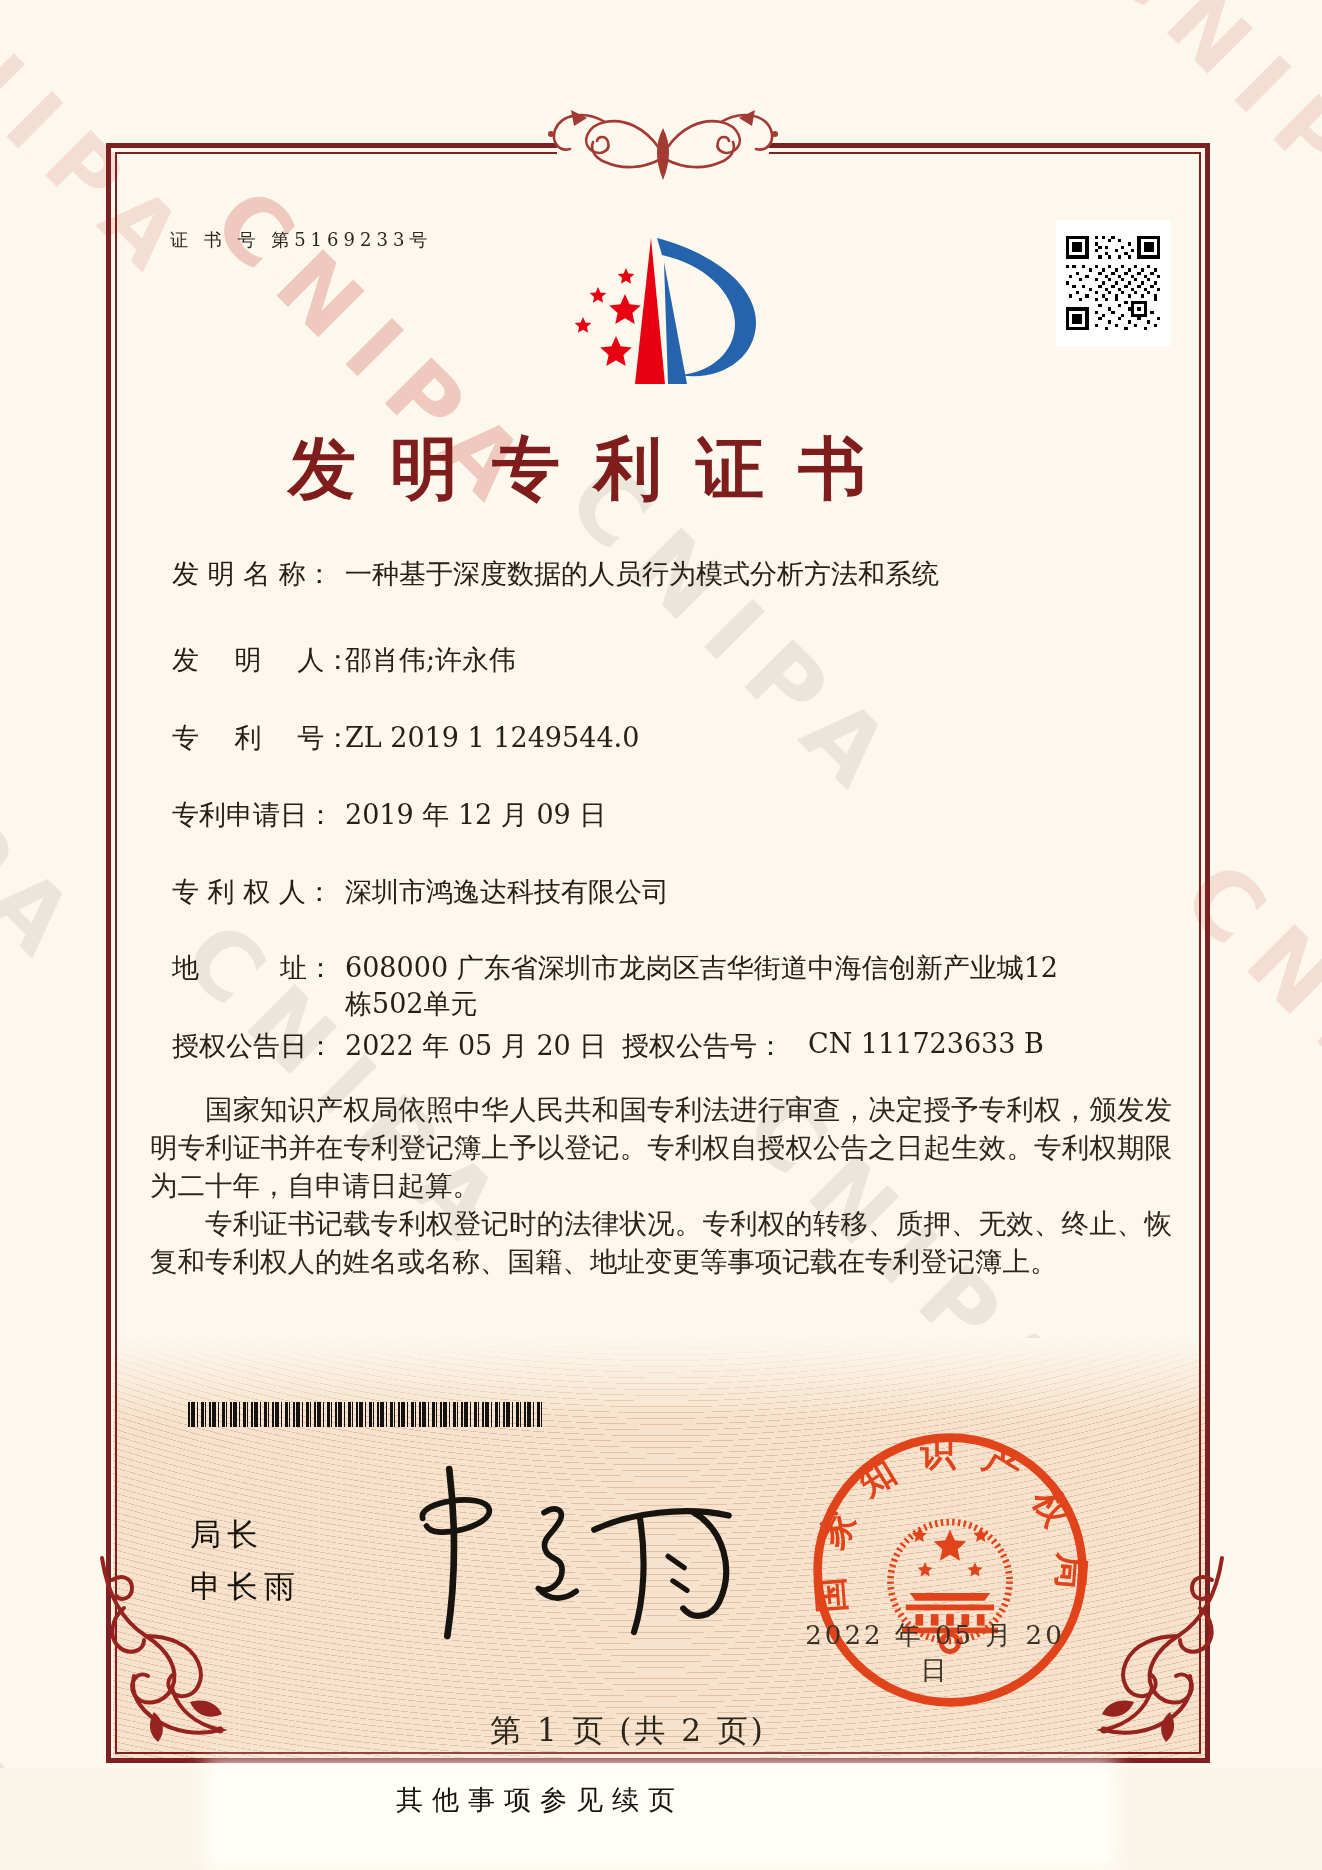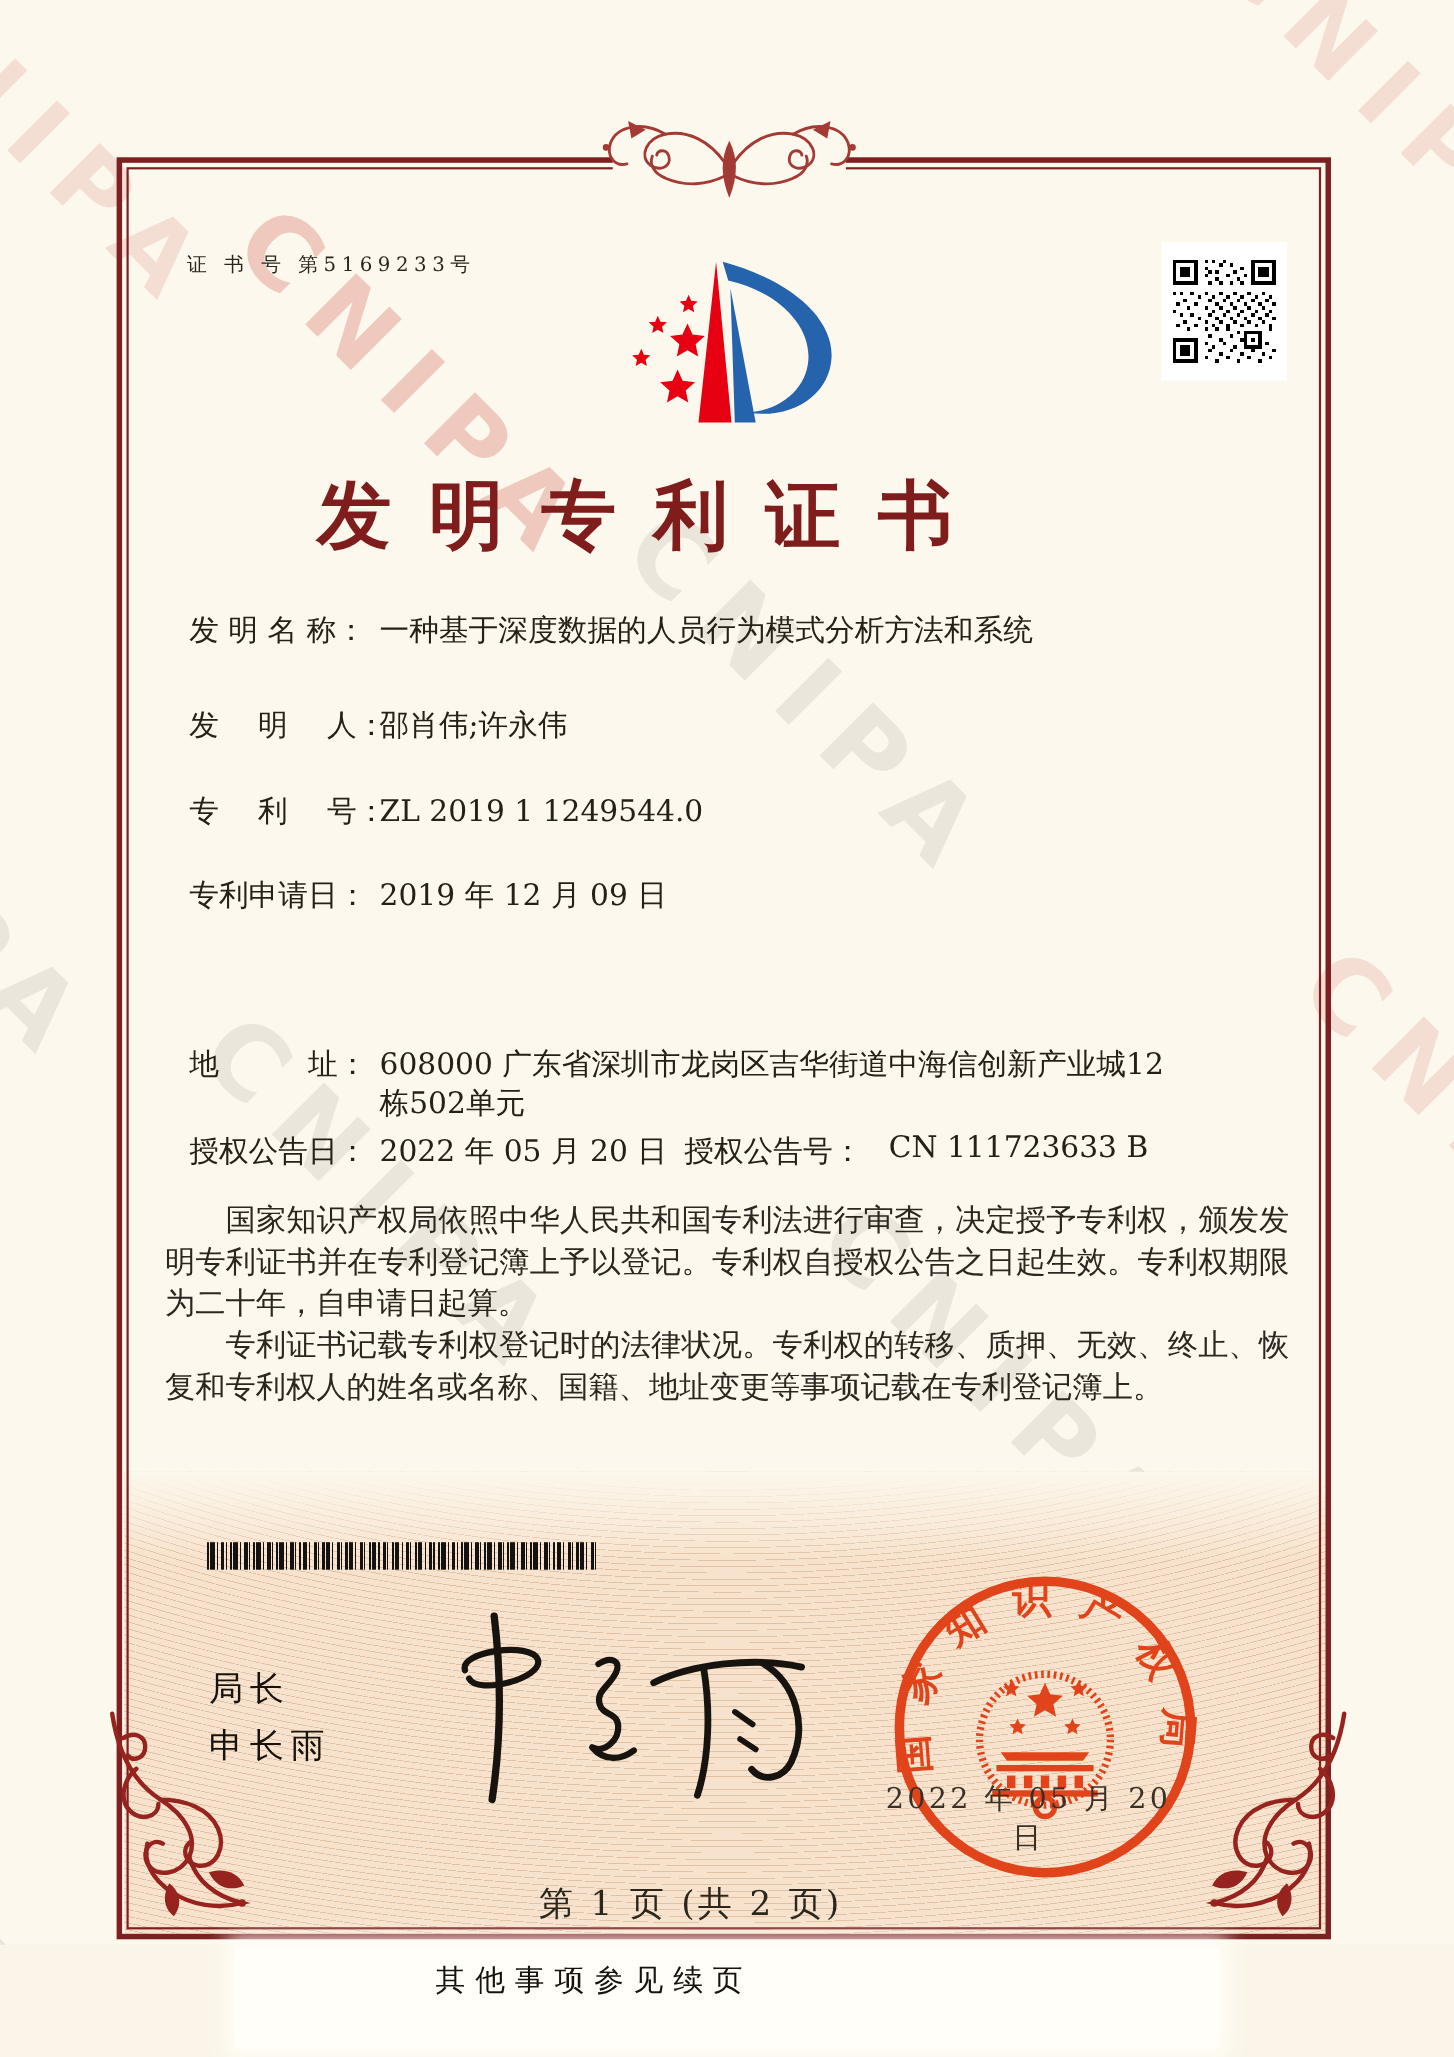--- a/index.html
+++ b/index.html
@@ -166,20 +166,23 @@
   </div>
   <div class="field-row" style="top:642px;">
     <span class="field-label">发　 明　 人：</span><span class="field-value">邵肖伟;许永伟</span>
   </div>
   <div class="field-row" style="top:720px;">
     <span class="field-label">专　 利　 号：</span><span class="field-value">ZL 2019 1 1249544.0</span>
   </div>
   <div class="field-row" style="top:797px;">
     <span class="field-label">专利申请日：</span><span class="field-value">2019 年 12 月 09 日</span>
   </div>
+  <div class="field-row" style="top:874px;">
+    <span class="field-label">专 利 权 人：</span><span class="field-value">深圳市鸿逸达科技有限公司</span>
+  </div>
   <div class="field-row" style="top:950px;">
     <span class="field-label">地　　　址：</span><span class="field-value">608000 广东省深圳市龙岗区吉华街道中海信创新产业城12栋502单元</span>
   </div>
 
   <div class="grant-row">
     <span class="field-label">授权公告日：</span><span>2022 年 05 月 20 日</span>
     <span class="grant-no-label">授权公告号：</span>
     <span class="grant-no-value">CN 111723633 B</span>
   </div>
 

